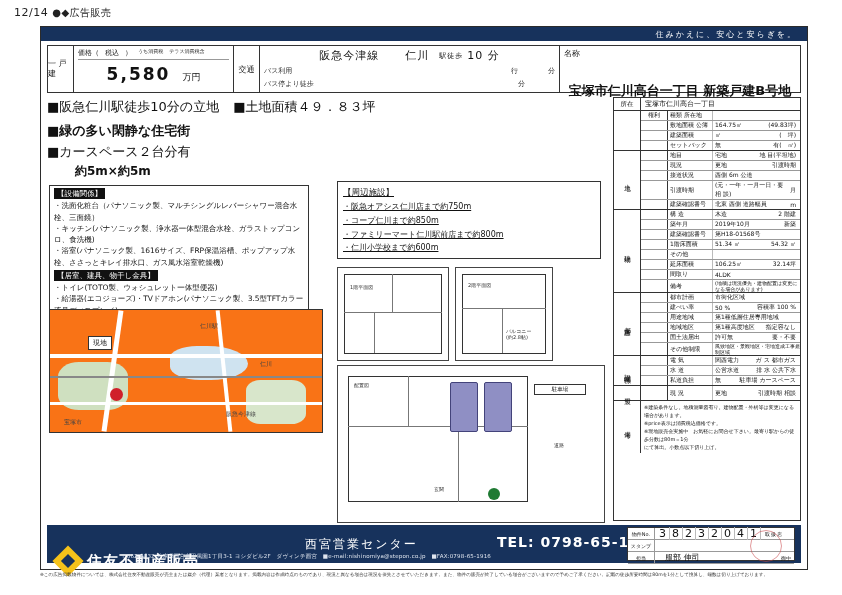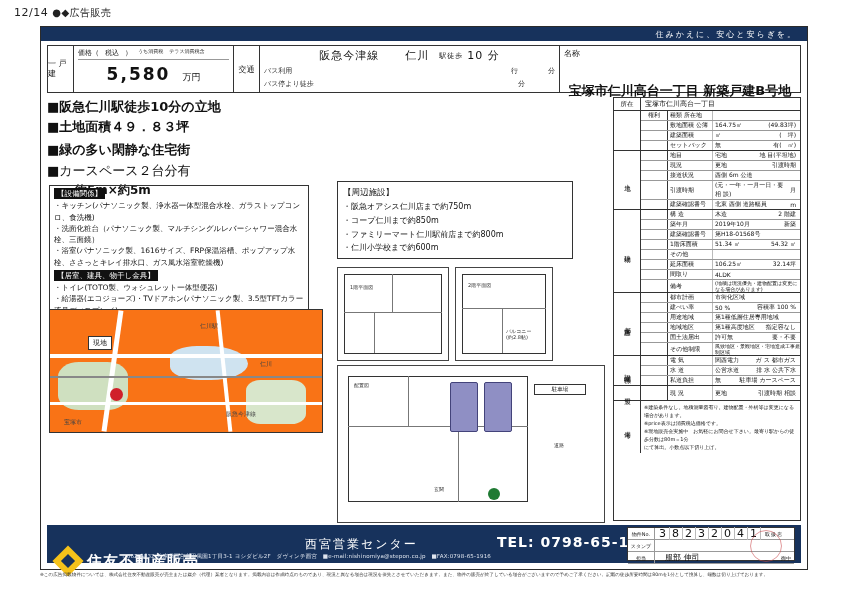--- a/index.html
+++ b/index.html
@@ -47,32 +47,32 @@
   .ti-route .r1 .min{font-size:11px;}
   .ti-route .r2,.ti-route .r3{display:flex;font-size:7px;color:#333;margin-top:3px;}
   .ti-route .r2 .k,.ti-route .r3 .k{width:60px;}
   .ti-route .r2 .v,.ti-route .r3 .v{margin-left:auto;margin-right:30px;}
   .ti-name{flex:1;font-size:8px;padding:2px 4px;box-sizing:border-box;border-right:none;}
   .ti-name .k{font-size:8px;}
   .ti-name .v{font-size:13px;font-weight:bold;text-align:center;margin-top:23px;letter-spacing:0px;}
 
   
   .leftpanel{position:absolute;left:6px;top:70px;width:562px;height:424px;}
-  .headline{font-size:13px;font-weight:bold;line-height:1.5;letter-spacing:0px;flex-direction:column;}
+  .headline{font-size:13px;font-weight:normal;line-height:1.5;letter-spacing:0px;}
   .hl-row{display:flex;align-items:baseline;}
   .hl-row .a{margin-right:14px;}
   .sub{font-size:13px;font-weight:bold;margin-top:5px;}
   .sub2{font-size:13px;font-weight:normal;margin-top:3px;}
   .sub3{font-size:12px;font-weight:bold;margin-left:28px;margin-top:2px;}
 
   .eqbox{position:absolute;left:2px;top:88px;width:260px;border:1px solid #333;padding:2px 4px;box-sizing:border-box;font-size:7.5px;line-height:1.5;}
   .eqbox .cap{background:#111;color:#fff;display:inline-block;padding:0 3px;font-size:7.5px;margin-bottom:1px;}
   .eqbox .cap2{background:#111;color:#fff;display:inline-block;padding:0 3px;font-size:7.5px;margin:2px 0 1px;}
 
-  .facbox{position:absolute;left:290px;top:84px;width:236px;border:1px solid #333;padding:3px 5px;box-sizing:border-box;font-size:8px;line-height:1.7;}
+  .facbox{position:absolute;left:290px;top:84px;width:264px;border:1px solid #333;padding:3px 5px;box-sizing:border-box;font-size:8px;line-height:1.7;text-decoration:underline;}
   .facbox .cap{font-size:8.5px;margin-bottom:1px;}
 
   
   .mapbox{position:absolute;left:2px;top:212px;width:272px;height:122px;border:1px solid #333;background:#f97316;overflow:hidden;}
   .mapbox .water{position:absolute;left:120px;top:36px;width:78px;height:34px;background:#cfe3f0;border-radius:40% 60% 55% 45%;}
   .mapbox .green1{position:absolute;left:8px;top:52px;width:70px;height:48px;background:#cfe0c0;border-radius:30%;}
   .mapbox .green2{position:absolute;left:196px;top:70px;width:60px;height:44px;background:#d8e6cb;border-radius:24%;}
   .mapbox .road{position:absolute;background:#fff;}
   .mapbox .rv1{left:60px;top:0;width:5px;height:122px;transform:rotate(8deg);}
   .mapbox .rv2{left:172px;top:0;width:4px;height:122px;transform:rotate(-6deg);}
@@ -192,22 +192,22 @@
       <div class="headline hl-row">
         <span class="a">■阪急仁川駅徒歩10分の立地</span>
         <span>■土地面積４９．８３坪</span>
       </div>
       <div class="sub">■緑の多い閑静な住宅街</div>
       <div class="sub2">■カースペース２台分有</div>
       <div class="sub3">約5m×約5m</div>
 
       <div class="eqbox">
         <div class="cap">【設備関係】</div>
+        <div>・洗面化粧台（パナソニック製、マルチシングルレバーシャワー混合水栓、三面鏡）</div>
         <div>・キッチン(パナソニック製、浄水器一体型混合水栓、ガラストップコンロ、食洗機)</div>
-        <div>・洗面化粧台（パナソニック製、マルチシングルレバーシャワー混合水栓、三面鏡）</div>
         <div>・浴室(パナソニック製、1616サイズ、FRP保温浴槽、ポップアップ水栓、ささっとキレイ排水口、ガス風水浴室乾燥機)</div>
         <div class="cap2">【居室、建具、物干し金具】</div>
         <div>・トイレ(TOTO製、ウォシュレット一体型便器)</div>
         <div>・給湯器(エコジョーズ)・TVドアホン(パナソニック製、3.5型TFTカラー液晶ディスプレイ)</div>
       </div>
 
       <div class="facbox">
         <div class="cap">【周辺施設】</div>
         <div>・阪急オアシス仁川店まで約750m</div>
         <div>・コープ仁川まで約850m</div>

